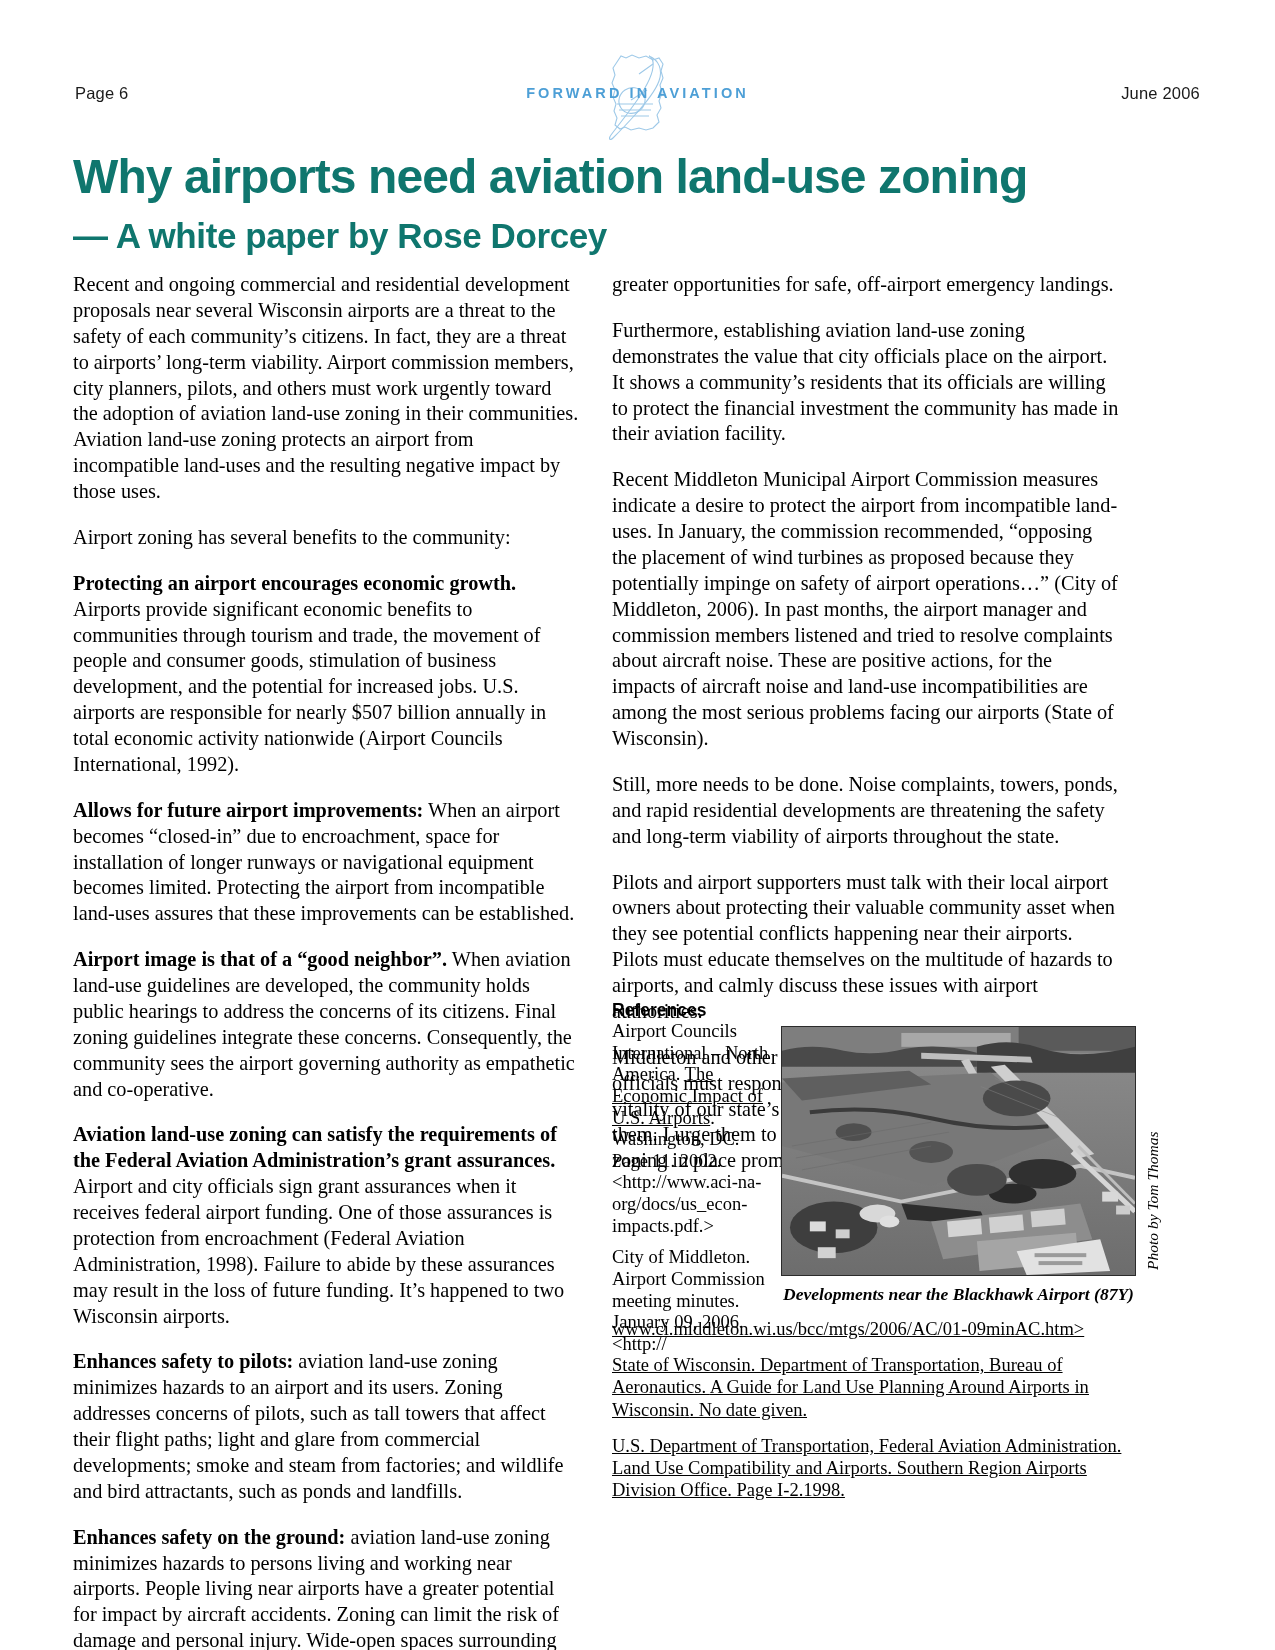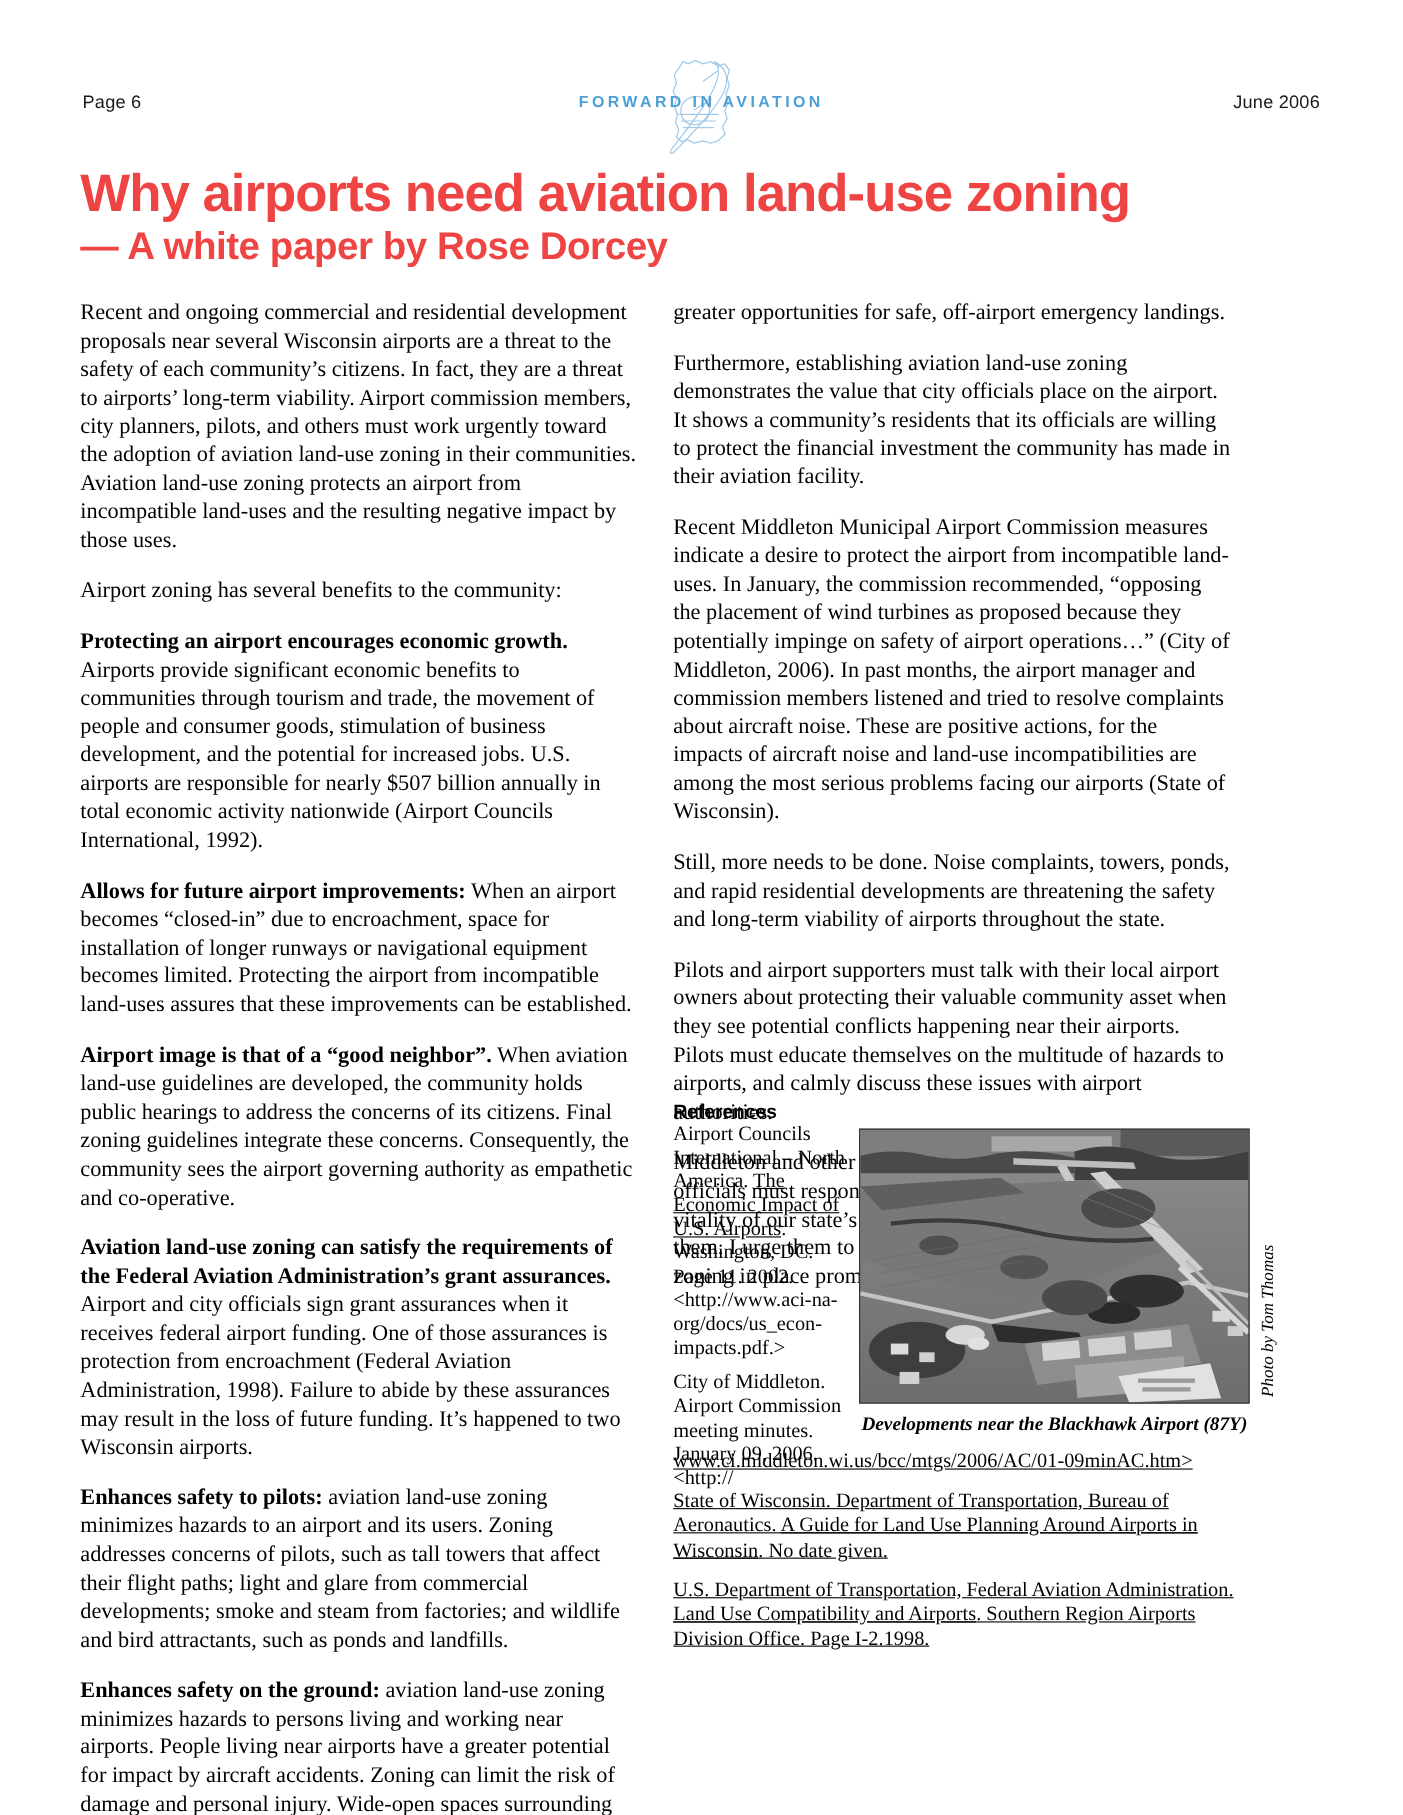--- a/index.html
+++ b/index.html
@@ -66,33 +66,33 @@
   }
 
   
   .headline {
     position: absolute;
     left: 73px;
     top: 152px;
     width: 1130px;
     font-family: "Liberation Sans", "DejaVu Sans", sans-serif;
     font-weight: bold;
-    color: #ef4444;
+    color: #0f766e;
   }
   .headline .line1 {
     font-size: 48px;
     line-height: 1.04;
     letter-spacing: -0.9px;
     white-space: nowrap;
   }
   .headline .line2 {
     font-size: 35px;
     line-height: 1.12;
     letter-spacing: -0.4px;
-    margin-top: 2px;
+    margin-top: 14px;
     white-space: nowrap;
   }
 
   
   .col {
     position: absolute;
     top: 272px;
     width: 508px;
     font-size: 20.3px;
     line-height: 1.275;

